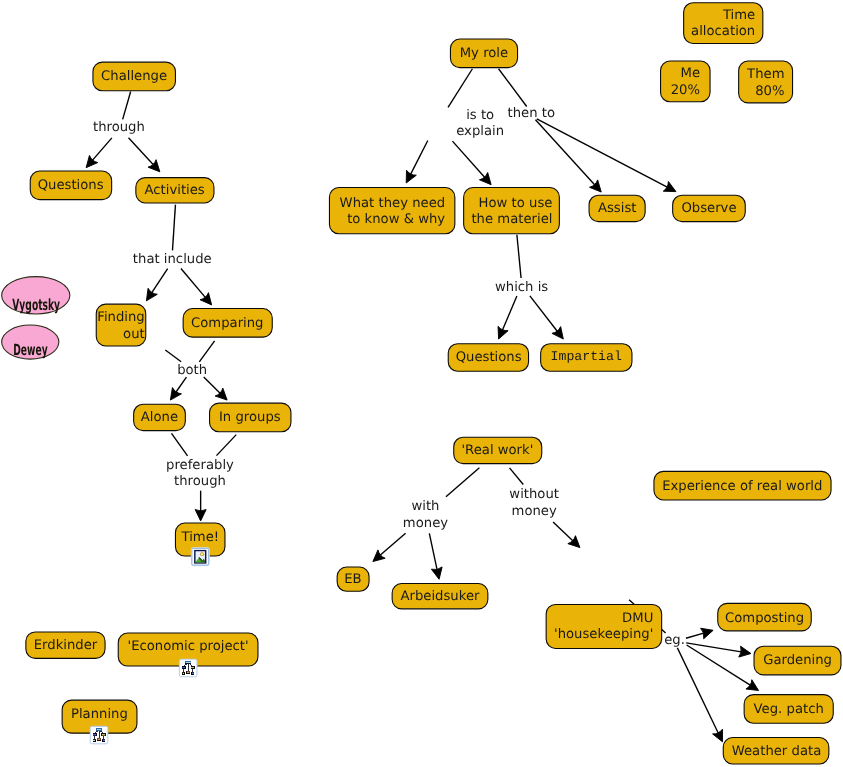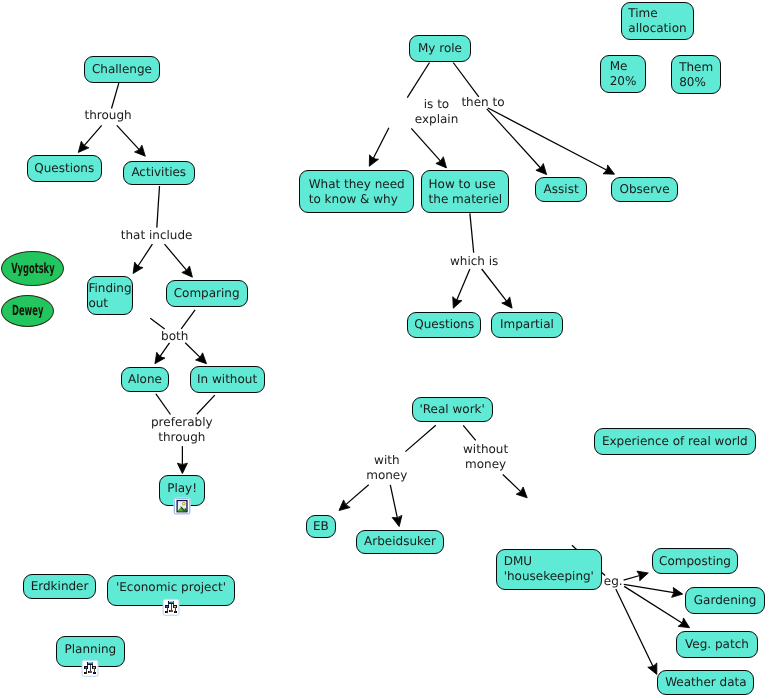--- a/index.html
+++ b/index.html
@@ -3,28 +3,28 @@
 <meta charset="utf-8">
 <title>Concept Map</title>
 <style>
   html,body{margin:0;padding:0;background:#ffffff;}
   body{width:766px;height:697px;overflow:hidden;
        font-family:"DejaVu Sans",sans-serif;
        -webkit-font-smoothing:antialiased;
        text-rendering:geometricPrecision;}
   #map{position:relative;width:766px;height:697px;background:#fff;}
   svg.edges{position:absolute;left:0;top:0;width:766px;height:697px;overflow:visible;}
-  .node{position:absolute;box-sizing:border-box;background:#5eead4;border:1.4px solid #0b0b0b;
+  .node{position:absolute;box-sizing:border-box;background:#eab308;border:1.4px solid #0b0b0b;
         border-radius:9px;display:flex;align-items:center;justify-content:center;
-        font-size:12px;color:#1a1a1a;line-height:15px;text-align:left;white-space:pre;}
+        font-size:12px;color:#1a1a1a;line-height:15px;text-align:right;white-space:pre;}
   .node > span{display:block;white-space:pre;}
   .lbl{position:absolute;font-size:12px;color:#1a1a1a;line-height:15px;text-align:center;
        white-space:pre;transform:translateX(-50%);}
-  .ell{position:absolute;box-sizing:border-box;background:#22c55e;border:1.2px solid #2c2c18;
-       border-radius:50%;display:flex;align-items:center;justify-content:center;
+  .ell{position:absolute;box-sizing:border-box;background:#f9a8d4;border:1.2px solid #2c2c18;
+       border-radius:50%;display:flex;align-items:flex-end;justify-content:center;
        color:#151508;}
   .ell > span{font-family:"DejaVu Sans Condensed","DejaVu Sans",sans-serif;font-weight:bold;
        font-size:14px;line-height:14px;white-space:pre;display:inline-block;
        transform:scaleX(0.66);transform-origin:center center;}
   .ico{position:absolute;}
 </style>
 </head>
 <body>
 
 <div id="map">
@@ -154,34 +154,34 @@
       </g>
   </svg>
   <div id="nodes-layer">
       <div class="node" style="left: 84px; top: 56.2px; width: 75.8px; height: 26.8px;"><span>Challenge</span></div>
       <div class="node" style="left: 26.8px; top: 155px; width: 74.9px; height: 26.8px;"><span>Questions</span></div>
       <div class="node" style="left: 123px; top: 160.5px; width: 71.5px; height: 24.7px;"><span>Activities</span></div>
       <div class="node" style="left: 87px; top: 276.1px; width: 46px; height: 39.2px;"><span>Finding
 out</span></div>
       <div class="node" style="left: 165.6px; top: 280.3px; width: 82px; height: 27.2px;"><span>Comparing</span></div>
       <div class="node" style="left: 120.5px; top: 367.1px; width: 48.9px; height: 25.2px;"><span>Alone</span></div>
-      <div class="node" style="left: 189.5px; top: 366.4px; width: 75.2px; height: 26.6px;"><span>In without</span></div>
-      <div class="node" style="left: 159.4px; top: 475.1px; width: 45.4px; height: 31.1px;"><span style="transform: translateY(-2.3px);">Play!</span></div>
+      <div class="node" style="left: 189.5px; top: 366.4px; width: 75.2px; height: 26.6px;"><span>In groups</span></div>
+      <div class="node" style="left: 159.4px; top: 475.1px; width: 45.4px; height: 31.1px;"><span style="transform: translateY(-2.3px);">Time!</span></div>
       <div class="node" style="left: 23.3px; top: 574px; width: 72.5px; height: 24.8px;"><span>Erdkinder</span></div>
       <div class="node" style="left: 107.3px; top: 575.1px; width: 127.4px; height: 31.3px;"><span style="transform: translateY(-3.2px);">'Economic project'</span></div>
       <div class="node" style="left: 56.2px; top: 636.3px; width: 68.4px; height: 30.5px;"><span style="transform: translateY(-2.2px);">Planning</span></div>
       <div class="node" style="left: 408.9px; top: 35.2px; width: 62.1px; height: 26.7px;"><span>My role</span></div>
       <div class="node" style="left: 299.3px; top: 170.2px; width: 114.8px; height: 43.3px;"><span>What they need
 to know &amp; why</span></div>
       <div class="node" style="left: 421.3px; top: 170.3px; width: 88.2px; height: 43px;"><span>How to use
 the materiel</span></div>
       <div class="node" style="left: 534.7px; top: 176.9px; width: 52.8px; height: 25.4px;"><span>Assist</span></div>
       <div class="node" style="left: 611.2px; top: 176.5px; width: 66.7px; height: 25.8px;"><span>Observe</span></div>
       <div class="node" style="left: 407.2px; top: 311.8px; width: 74.1px; height: 26.2px;"><span>Questions</span></div>
-      <div class="node" style="left: 490.9px; top: 311.6px; width: 72px; height: 26.5px;"><span>Impartial</span></div>
+      <div class="node" style="left: 490.9px; top: 311.6px; width: 84px; height: 26.5px; font-family: Liberation Mono, monospace;"><span>Impartial</span></div>
       <div class="node" style="left: 620.7px; top: 1.6px; width: 73.5px; height: 38.2px;"><span>Time
 allocation</span></div>
       <div class="node" style="left: 600.4px; top: 55.3px; width: 45.3px; height: 38.2px;"><span>Me
 20%</span></div>
       <div class="node" style="left: 671.4px; top: 55.3px; width: 49.6px; height: 38.8px;"><span>Them
 80%</span></div>
       <div class="node" style="left: 411.7px; top: 396.5px; width: 81px; height: 25.5px;"><span>'Real work'</span></div>
       <div class="node" style="left: 305.8px; top: 514.5px; width: 30.1px; height: 23.9px;"><span>EB</span></div>
       <div class="node" style="left: 356.4px; top: 529.8px; width: 87.2px; height: 24.3px;"><span>Arbeidsuker</span></div>
       <div class="node" style="left: 495.5px; top: 500.7px; width: 106.6px; height: 41.1px; margin-top: 48px;"><span>DMU

